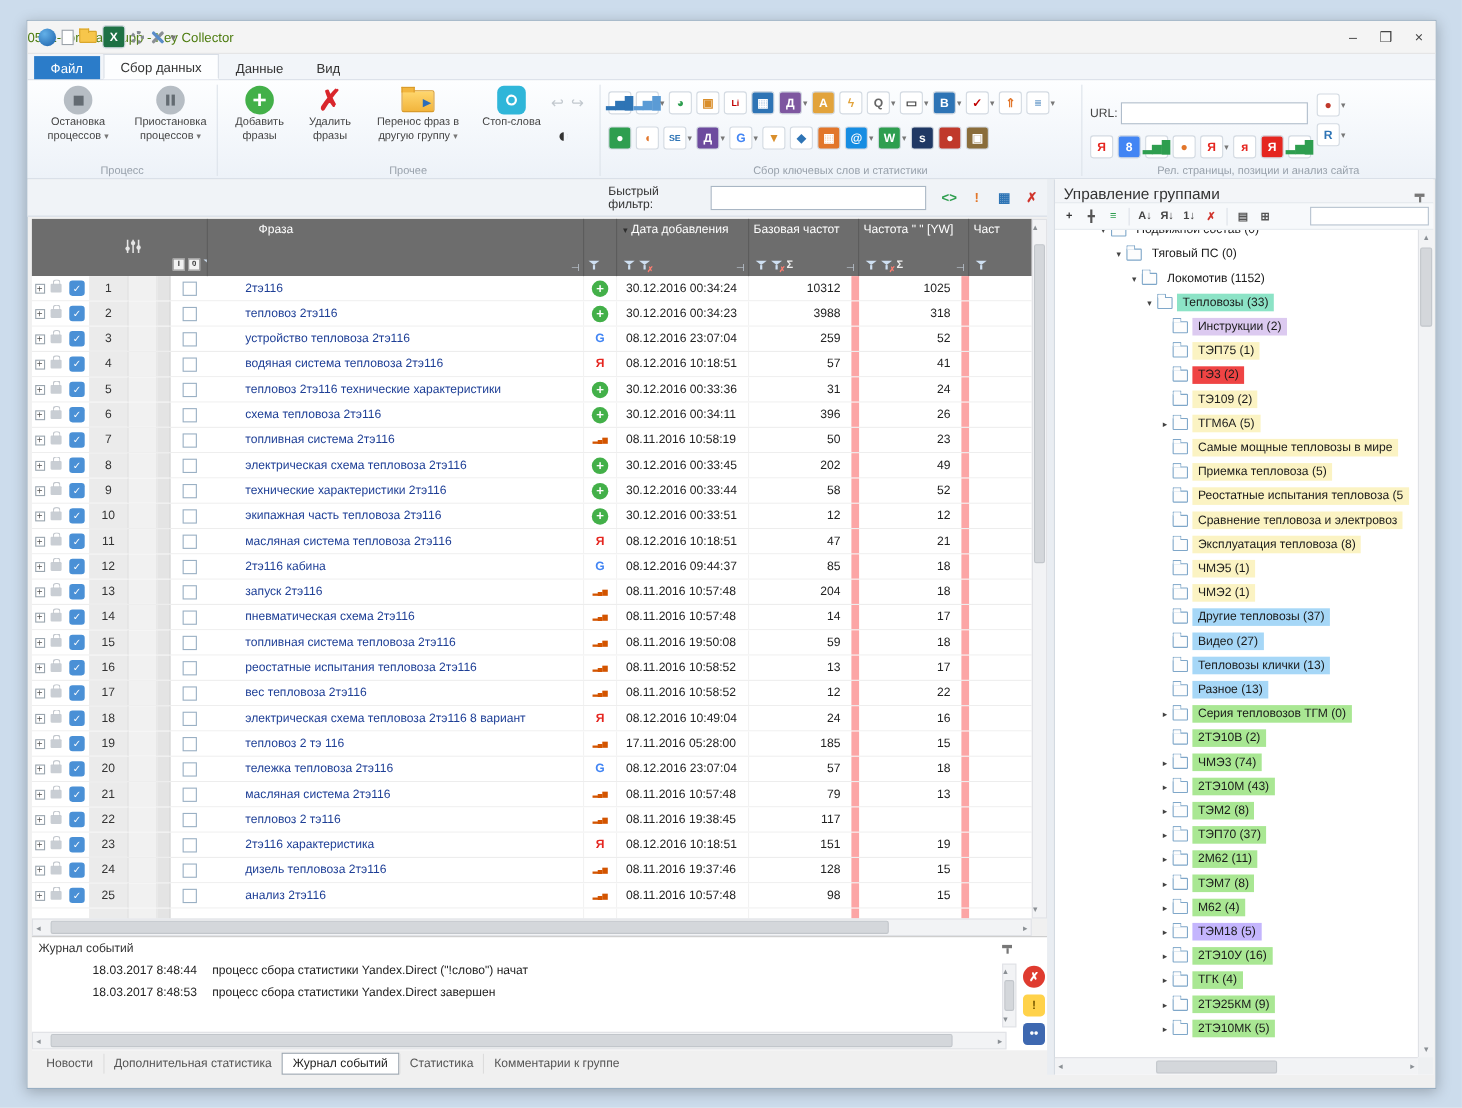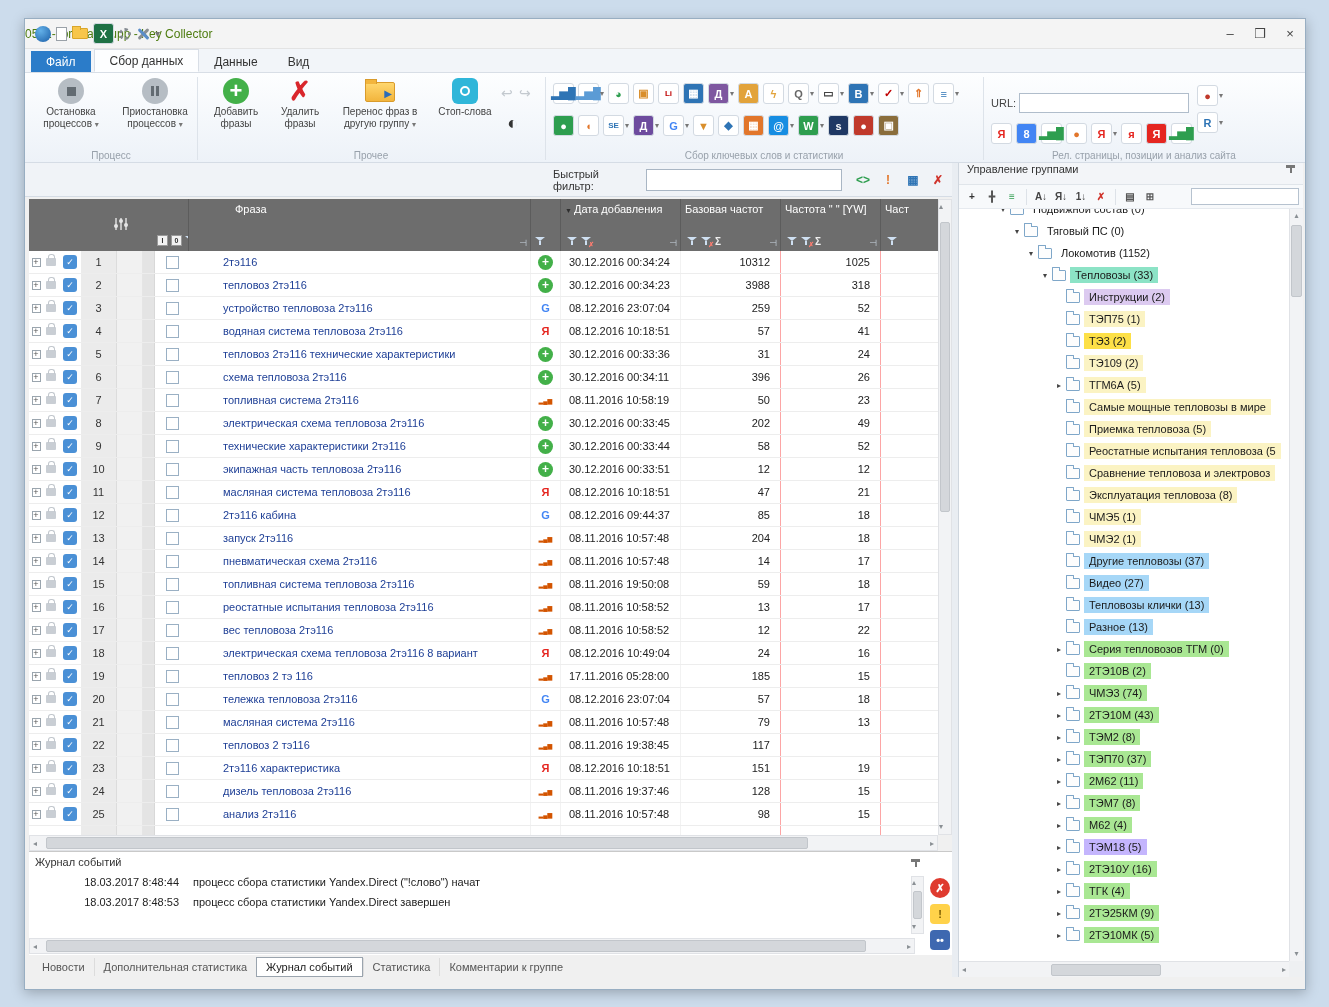--- a/index.html
+++ b/index.html
@@ -82,21 +82,21 @@
   .lockic::before{content:"";position:absolute;top:-4px;left:2px;width:5px;height:4px;border:1px solid #c2c7cd;border-bottom:none;border-radius:3px 3px 0 0}
   .shieldic{width:14px;height:14px;border-radius:3px;background:#4a90d6;color:#fff;font-size:9px;display:inline-flex;align-items:center;justify-content:center}
   .cnum{background:#ebebeb;border-right:1px solid #dcdcdc;justify-content:center;color:#333}
   .csp{background:#f1f1f1;border-right:1px solid #e5e5e5}
   .cstrip{background:#e4e4e4;border-right:1px solid #d8d8d8}
   .cchk{justify-content:center}
   .chk{width:13px;height:13px;border:1px solid #9ab0c4;background:#fff;display:inline-block}
   .cphrase{color:#1e3f96;padding-left:34px;white-space:nowrap;border-right:1px solid #f2f2f2}
   .csrc{justify-content:center;border-right:1px solid #f2f2f2}
   .cdate{padding-left:8px;border-right:1px solid #f2f2f2}
-  .cf{justify-content:flex-end;padding-right:10px;border-right:1px solid #fca5a5}
+  .cf{justify-content:flex-end;padding-right:10px;border-right:7px solid #fca5a5}
   .srcic{width:15px;height:15px;border-radius:50%;display:inline-flex;align-items:center;justify-content:center;font-weight:bold}
   .srcic.plus{background:#43b049;color:#fff;font-size:12px}
   .srcic.g{color:#4285f4;font-size:11px}
   .srcic.ya{color:#e52620;font-size:11px}
   .srcic.ch{font-size:6px;color:#d35400}
   
   .scr{position:absolute;background:#f2f3f5;border:1px solid #e0e2e6}
   .arr{position:absolute;color:#8a8f94;font-size:8px;line-height:1;text-align:center}
   .thumb{position:absolute;background:#d4d7db;border:1px solid #c2c6cb;border-radius:2px}
   
@@ -111,21 +111,21 @@
   .pin::after{content:"";position:absolute;left:3.5px;top:5px;width:2px;height:5px;background:#777}
   
   .btabs{position:absolute;top:936px;left:4px;width:923px;height:24px;display:flex;align-items:center;background:#f0f0f0;font-size:11px;color:#555;padding-left:4px}
   .btab{padding:3px 9px;white-space:nowrap}
   .btab+.btab{border-left:1px solid #dcdcdc}
   .btab.active{background:#fff;border:1px solid #9aa4ae;color:#222}
   
   .split{position:absolute;top:144px;left:927px;width:6px;bottom:12px;background:#e9edf2}
   
   .gpanel{position:absolute;top:144px;left:933px;width:345px;bottom:12px;background:#fff;border-left:1px solid #cfd6de}
-  .gphdr{height:22px;background:#f3f5f8;border-bottom:1px solid #e0e5ea;display:flex;align-items:flex-start;padding:0 8px;font-size:11px;color:#333}
+  .gphdr{height:22px;background:#f3f5f8;border-bottom:1px solid #e0e5ea;display:flex;align-items:flex-end;padding:0 8px;font-size:14px;color:#333}
   .gphdr .pin{margin-left:auto}
   .gptools{height:24px;display:flex;align-items:center;gap:2px;padding:0 4px;background:#f7f9fb;border-bottom:1px solid #e6eaef}
   .gticons{display:flex;align-items:center;gap:2px}
   .gt{min-width:18px;height:18px;display:inline-flex;align-items:center;justify-content:center;font-size:10px;font-weight:bold;border-radius:2px}
   .tdiv{width:1px;height:16px;background:#dde2e8;margin:0 3px}
   .gsearch{margin-left:auto;width:108px;height:17px;border:1px solid #b6c2cf;background:#fff;font-size:10px;padding:0 3px}
   .gtree{position:absolute;top:46px;left:0;right:14px;bottom:16px;overflow:hidden;font-size:11px}
   .gtree-inner{margin-top:-11px}
   .ti{height:22px;display:flex;align-items:center;white-space:nowrap}
   .texp{width:12px;text-align:center;color:#444;font-size:8px;flex:none}
@@ -1137,21 +1137,21 @@
             <span class="tlabel" style="background: rgb(220, 202, 240);">Инструкции (2)</span>
           </div>
           <div class="ti" style="padding-left: 94px;">
             <span class="texp"></span>
             <span class="tfold"></span>
             <span class="tlabel" style="background: rgb(251, 243, 195);">ТЭП75 (1)</span>
           </div>
           <div class="ti" style="padding-left: 94px;">
             <span class="texp"></span>
             <span class="tfold"></span>
-            <span class="tlabel" style="background: #fde047;">ТЭ3 (2)</span>
+            <span class="tlabel" style="background: #ef4444;">ТЭ3 (2)</span>
           </div>
           <div class="ti" style="padding-left: 94px;">
             <span class="texp"></span>
             <span class="tfold"></span>
             <span class="tlabel" style="background: rgb(251, 243, 195);">ТЭ109 (2)</span>
           </div>
           <div class="ti" style="padding-left: 94px;">
             <span class="texp">▸</span>
             <span class="tfold"></span>
             <span class="tlabel" style="background: rgb(251, 243, 195);">ТГМ6А (5)</span>

